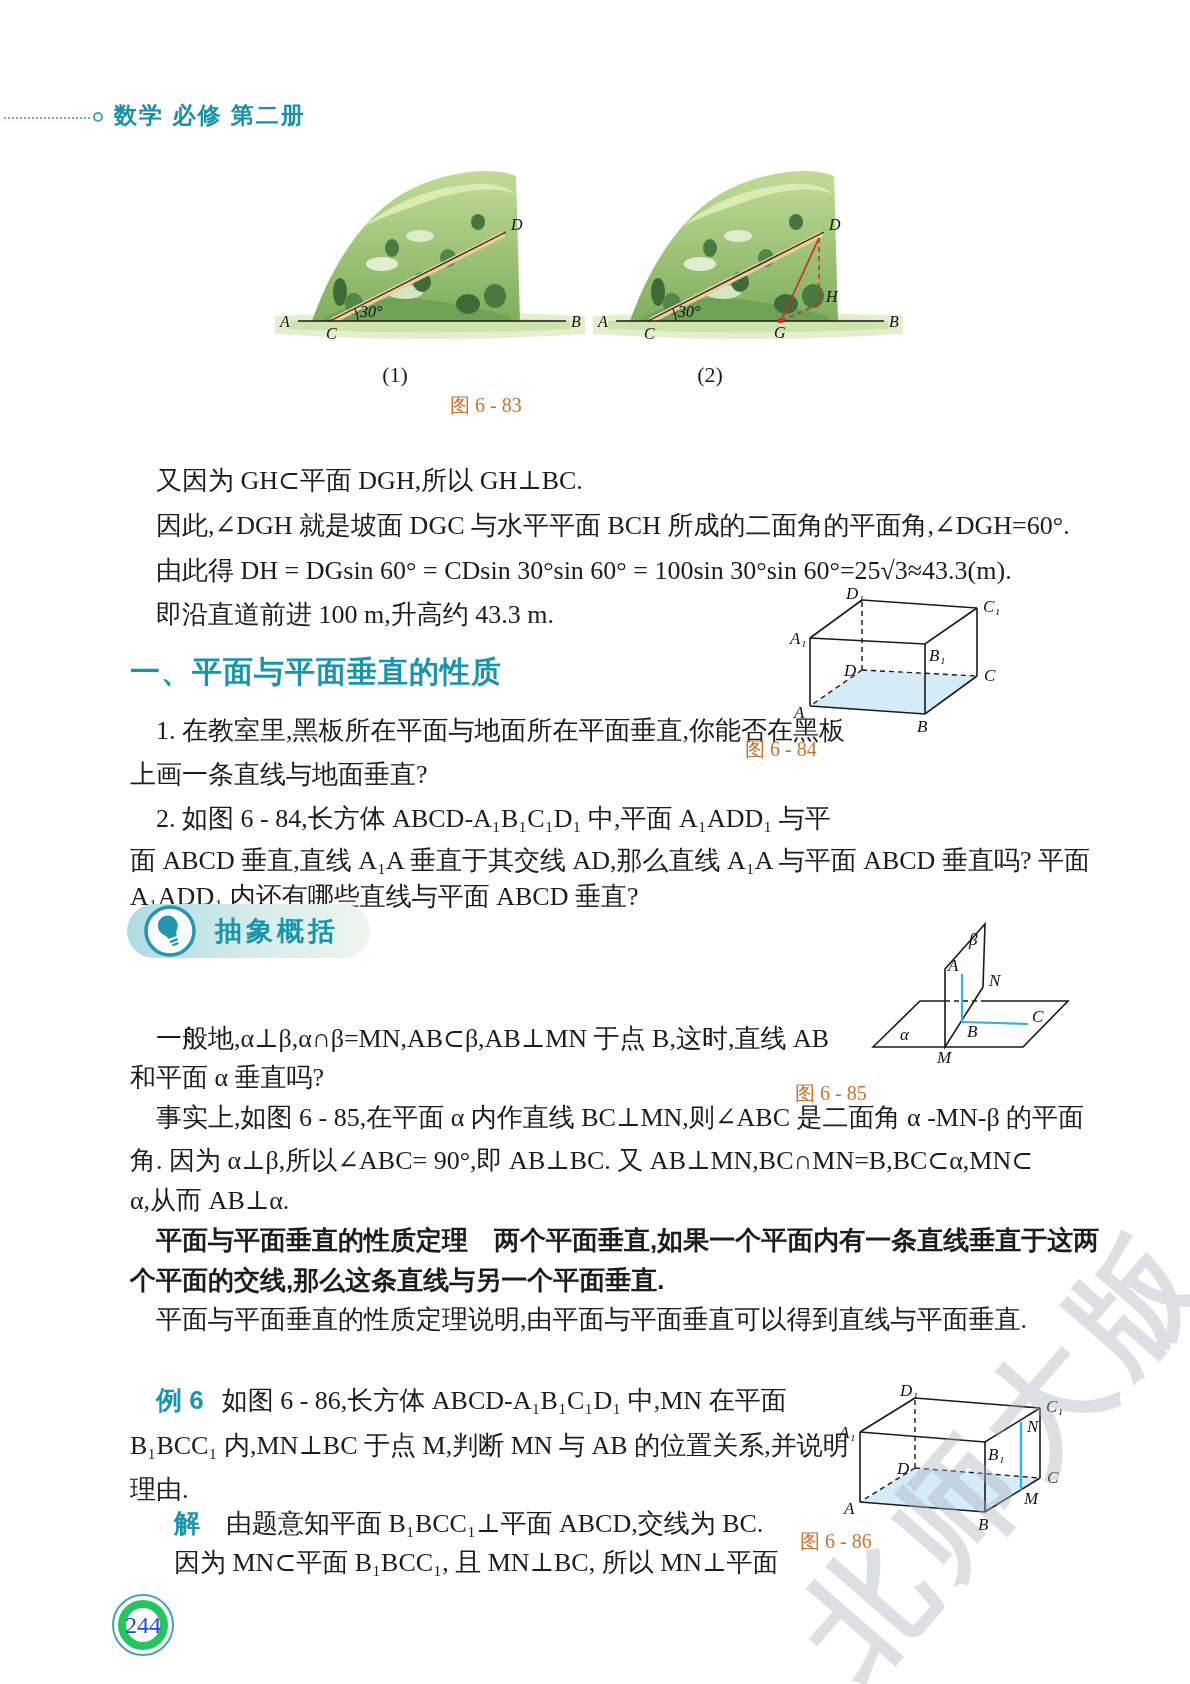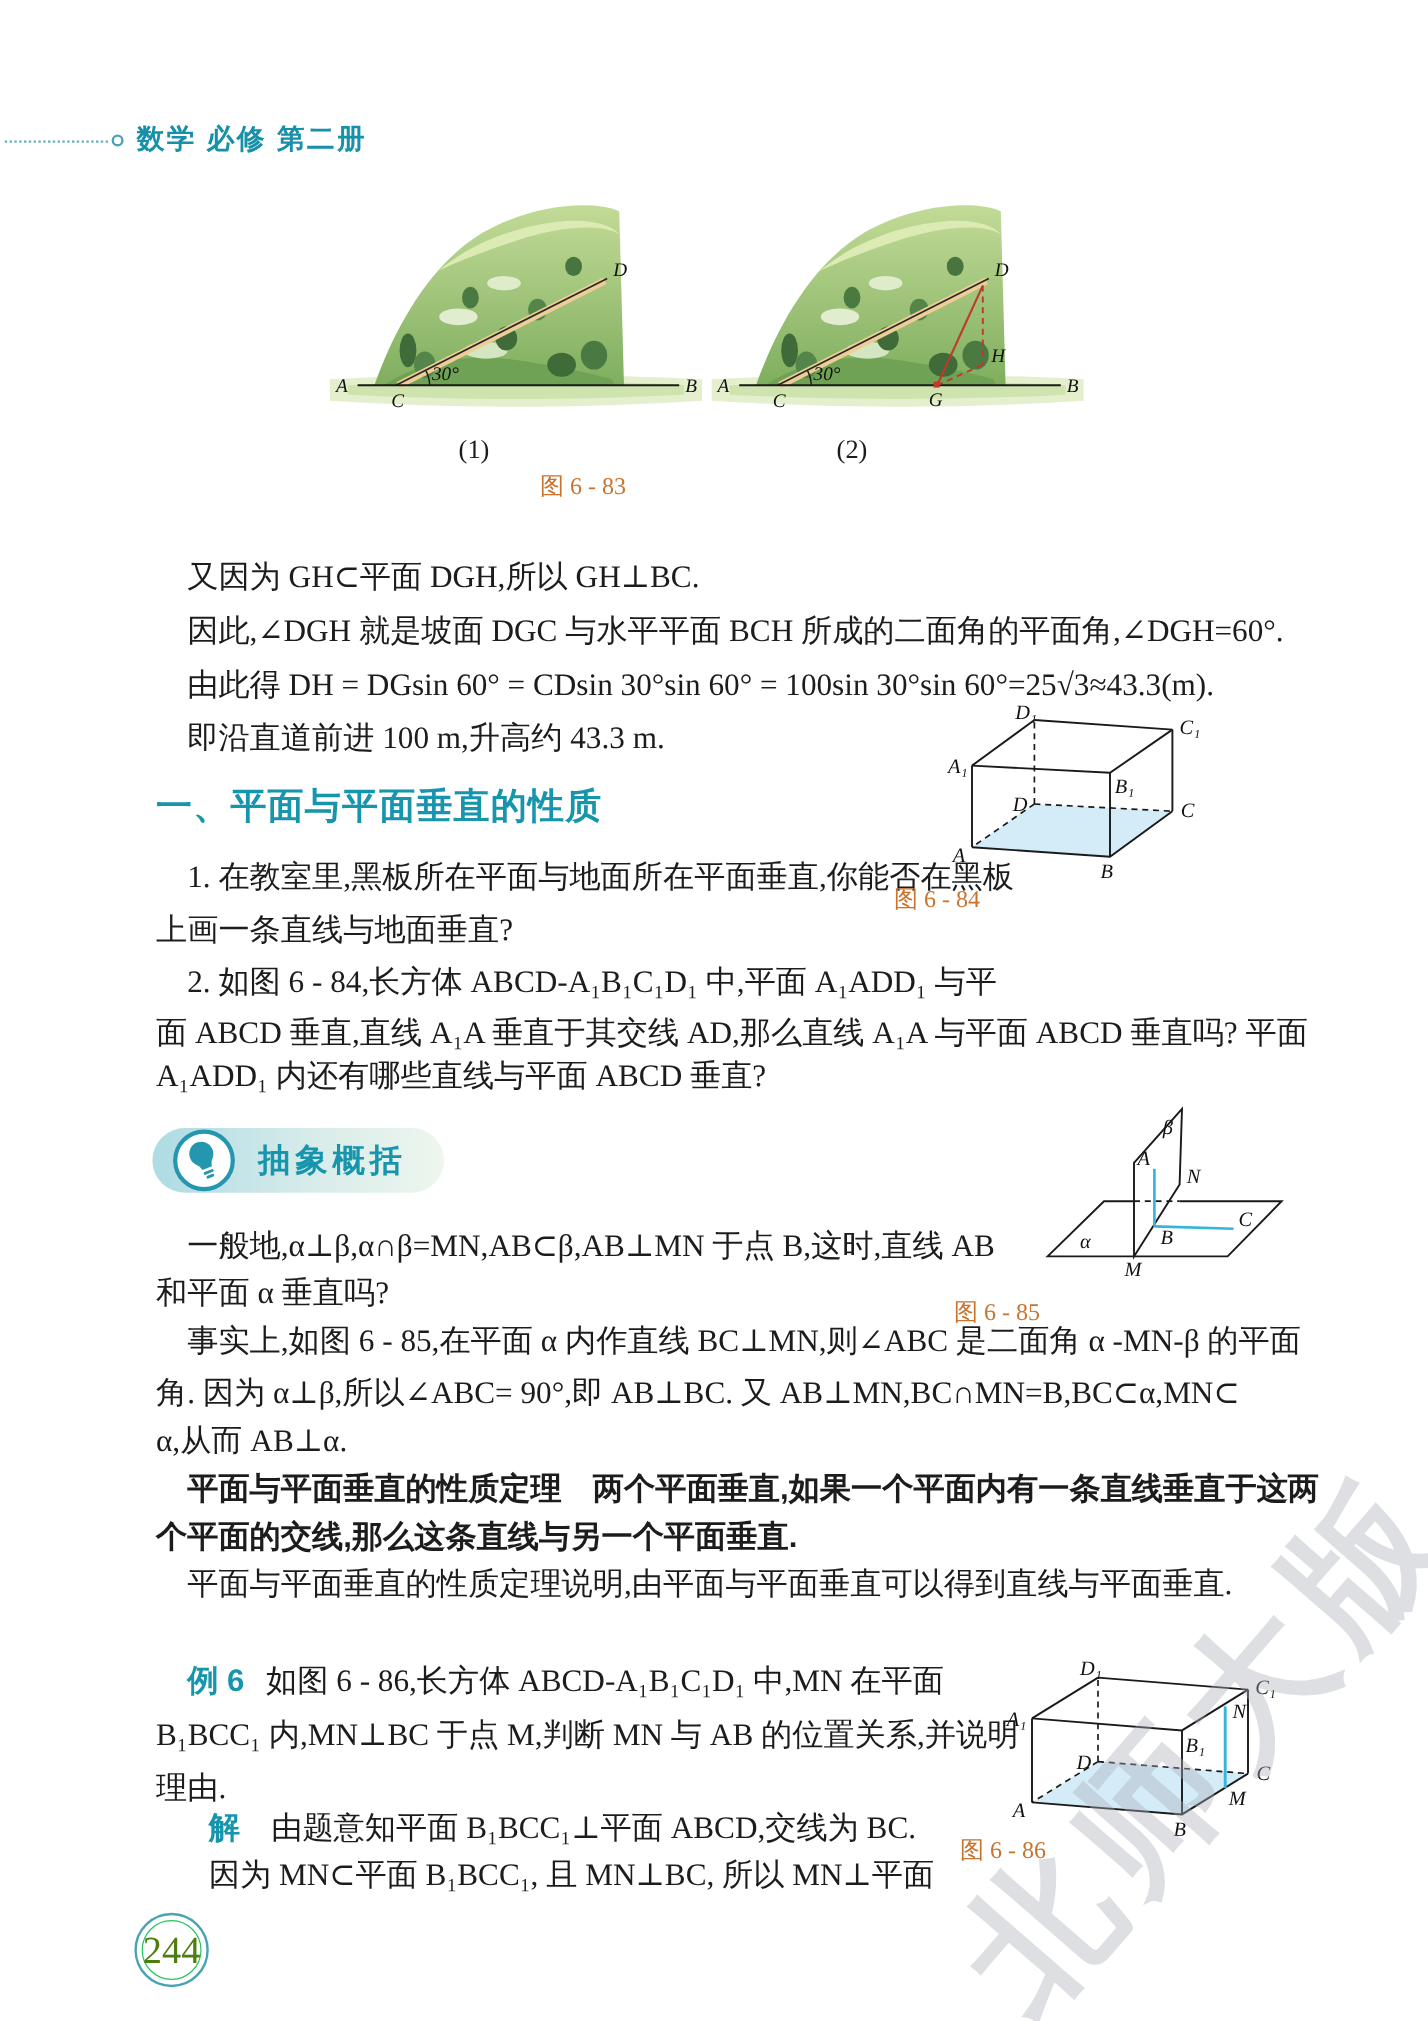--- a/index.html
+++ b/index.html
@@ -23,31 +23,31 @@
     font-weight:700; font-size:30px; color:#1795ad; letter-spacing:1px; }
   .exlabel { font-family:"Liberation Sans","DejaVu Sans",sans-serif; font-weight:700; color:#1795ad; margin-right:18px; }
   .sollabel { font-family:"Liberation Sans","DejaVu Sans",sans-serif; font-weight:700; color:#1795ad; margin-right:26px; }
   
   .fig { position:absolute; overflow:visible; }
   .caption { position:absolute; font-size:20px; color:#c8742f; text-align:left; white-space:nowrap; }
   .sublabel { position:absolute; font-size:22px; text-align:center; }
   .flbl { font-style:italic; font-size:16px; fill:#111; font-family:"Liberation Serif","DejaVu Serif",serif; }
   .flbl2 { font-style:italic; font-size:17px; fill:#111; font-family:"Liberation Serif","DejaVu Serif",serif; }
   
-  .badge { position:absolute; left:127px; top:924px; width:243px; height:54px; border-radius:28px;
+  .badge { position:absolute; left:127px; top:888px; width:243px; height:54px; border-radius:28px;
     background:linear-gradient(90deg,#aedbe4 0%,#d8ecea 55%,#eef6ee 100%); }
   .badge-icon { position:absolute; left:14px; top:-2px; }
   .badge-text { position:absolute; left:88px; top:0; line-height:54px;
     font-family:"Liberation Sans","DejaVu Sans",sans-serif; font-weight:700; font-size:27px;
     color:#1795ad; letter-spacing:4px; }
   
   .pagenum { position:absolute; left:112px; top:1578px; width:62px; height:62px;
     border:2px solid #49a3b5; border-radius:50%; display:flex; align-items:center; justify-content:center; }
-  .pagenum-inner { width:50px; height:50px; border:1px solid #22c55e; border-radius:50%;
-    display:flex; align-items:center; justify-content:center; font-size:32px; color:#4d7c0f; }
+  .pagenum-inner { width:50px; height:50px; border:8px solid #22c55e; border-radius:50%;
+    display:flex; align-items:center; justify-content:center; font-size:24px; color:#1d4ed8; }
   
   .watermark { position:absolute; left:828px; top:1560px; font-size:122px; letter-spacing:14px;
     font-weight:700; color:rgba(170,174,186,0.40); white-space:nowrap;
     transform:rotate(-49deg); transform-origin:0 50%; pointer-events:none; }
 </style>
 </head>
 <body>
 
 <div id="page">
 

